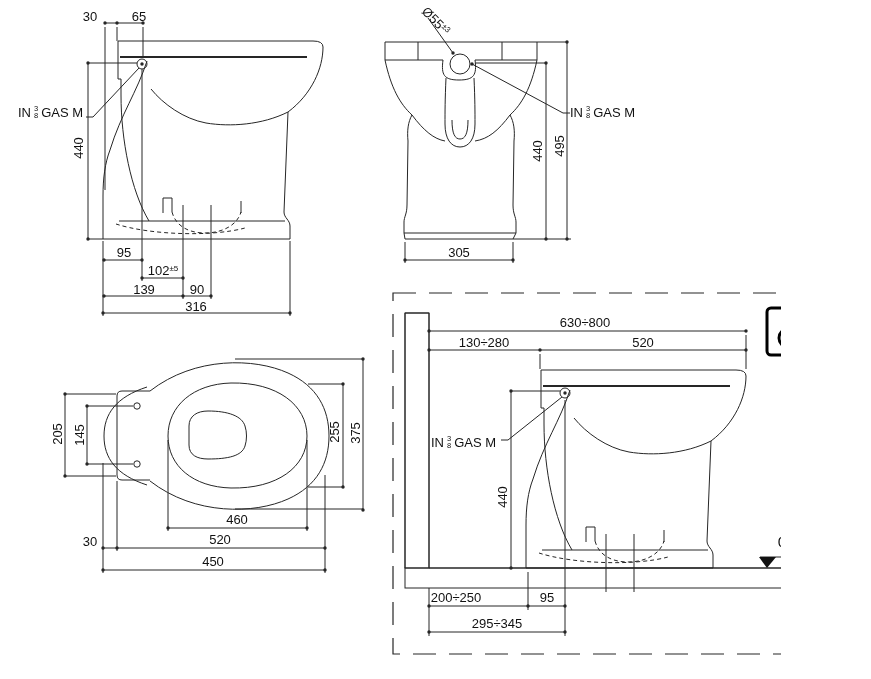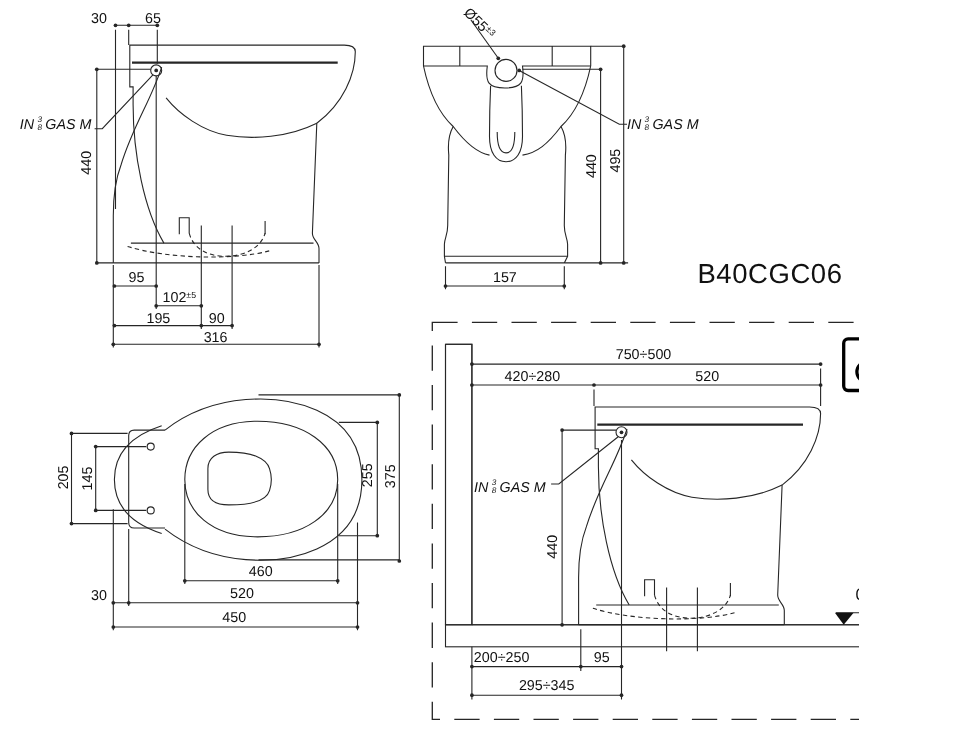--- a/index.html
+++ b/index.html
@@ -14,21 +14,21 @@
   #linework .blk{fill:#111;stroke:none;}
   #linework .hl{stroke:#3a3a3a;stroke-width:.8;}
   #linework .icostroke{stroke:#000;stroke-width:3;stroke-linecap:round;stroke-linejoin:round;}
   #linework .icobox{stroke:#000;stroke-width:3;}
   .lbl{position:absolute;font-size:13px;color:#111;white-space:nowrap;
        transform:translate(-50%,-50%);line-height:1;}
   .rot{transform:translate(-50%,-50%) rotate(-90deg);}
   .rot45{transform:translate(-50%,-50%) rotate(45deg);}
   .sup{font-size:8px;vertical-align:4px;letter-spacing:0;}
   .gas{position:absolute;display:flex;align-items:center;gap:2px;font-size:13px;color:#111;
-       white-space:nowrap;line-height:1;font-style:italic;}
+       white-space:nowrap;line-height:1;}
   .frac{display:inline-flex;flex-direction:column;align-items:center;font-size:7.5px;
         line-height:6.5px;margin:0 1px;}
   .model{position:absolute;font-size:25px;letter-spacing:.5px;color:#111;
          transform:translate(-50%,-50%);}
   .datum{position:absolute;font-size:15px;color:#111;transform:translate(-50%,-50%);}
 </style>
 </head>
 <body>
 
 <div id="sheet">
@@ -190,50 +190,49 @@
 <div class="gas" style="left:18px;top:106px">
   <span>IN</span>
   <span class="frac">
         <span>3</span>
         <span>8</span>
       </span>
   <span>GAS M</span>
 </div>
 <div class="lbl" style="left:124px;top:252px">95</div>
 <div class="lbl" style="left:163px;top:270px"><span>102</span><span class="sup">±5</span></div>
-<div class="lbl" style="left:144px;top:289px">195</div>
+<div class="lbl" style="left:144px;top:289px">139</div>
 <div class="lbl" style="left:197px;top:289px">90</div>
 <div class="lbl" style="left:196px;top:306px">316</div>
 
 <div class="lbl rot45" style="left:436px;top:21px"><span>Ø55</span><span class="sup">±3</span></div>
 <div class="gas" style="left:570px;top:106px">
   <span>IN</span>
   <span class="frac">
         <span>3</span>
         <span>8</span>
       </span>
   <span>GAS M</span>
 </div>
 <div class="lbl rot" style="left:537px;top:151px">440</div>
 <div class="lbl rot" style="left:559px;top:146px">495</div>
-<div class="lbl" style="left:459px;top:252px">157</div>
-
-<div class="model" style="left:700px;top:250px">B40CGC06</div>
+<div class="lbl" style="left:459px;top:252px">305</div>
+
 
 <div class="lbl rot" style="left:57px;top:434px">205</div>
 <div class="lbl rot" style="left:79px;top:435px">145</div>
 <div class="lbl rot" style="left:334px;top:432px">255</div>
 <div class="lbl rot" style="left:355px;top:433px">375</div>
 <div class="lbl" style="left:237px;top:519px">460</div>
 <div class="lbl" style="left:90px;top:541px">30</div>
 <div class="lbl" style="left:220px;top:539px">520</div>
 <div class="lbl" style="left:213px;top:561px">450</div>
 
-<div class="lbl" style="left:585px;top:322px">750÷500</div>
-<div class="lbl" style="left:484px;top:342px">420÷280</div>
+<div class="lbl" style="left:585px;top:322px">630÷800</div>
+<div class="lbl" style="left:484px;top:342px">130÷280</div>
 <div class="lbl" style="left:643px;top:342px">520</div>
 <div class="gas" style="left:431px;top:436px">
   <span>IN</span>
   <span class="frac">
         <span>3</span>
         <span>8</span>
       </span>
   <span>GAS M</span>
 </div>
 <div class="lbl rot" style="left:502px;top:497px">440</div>

